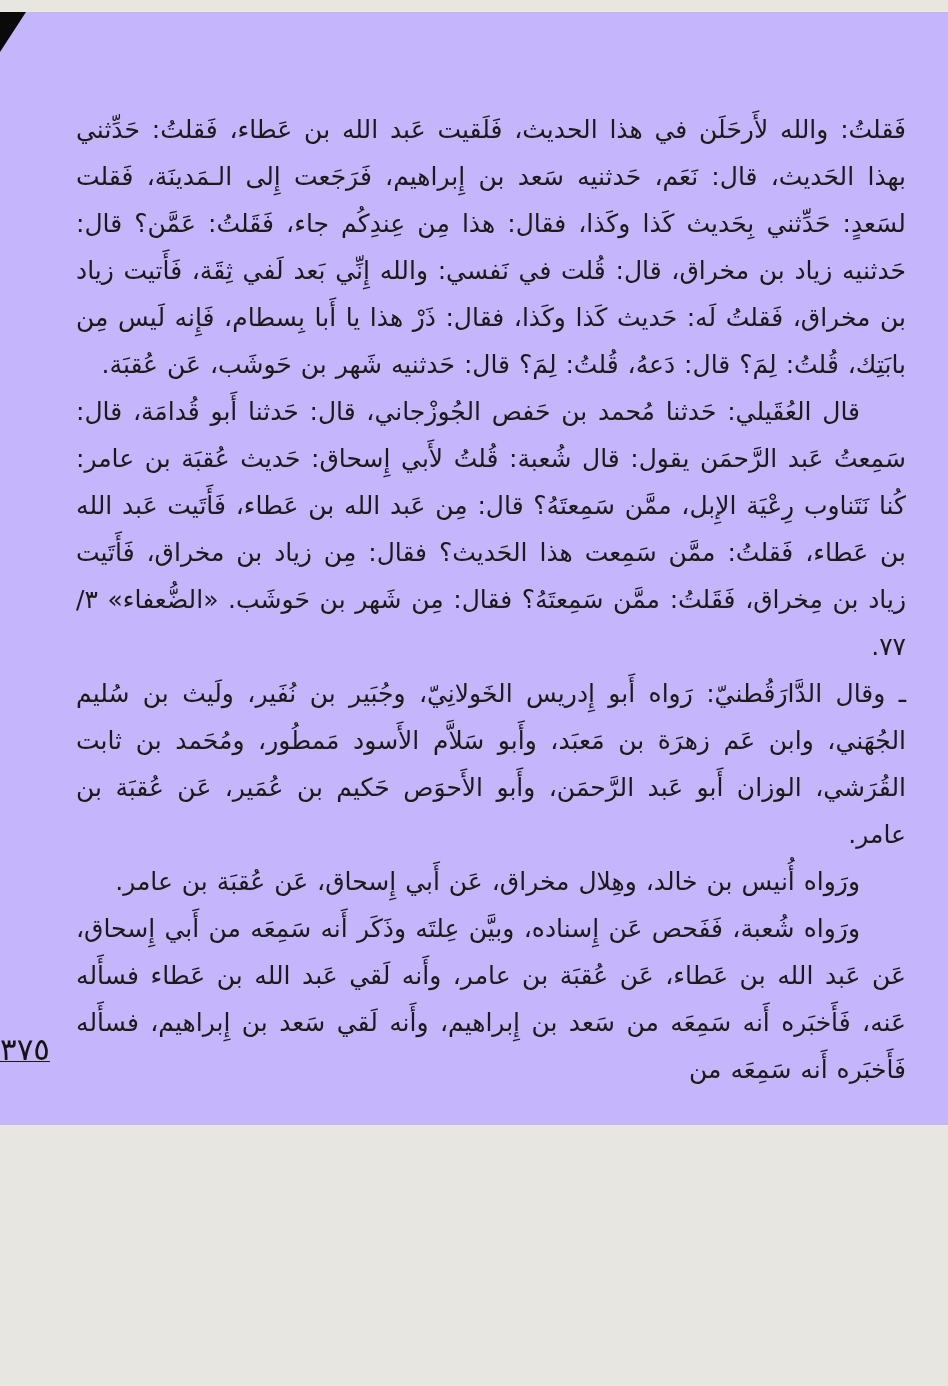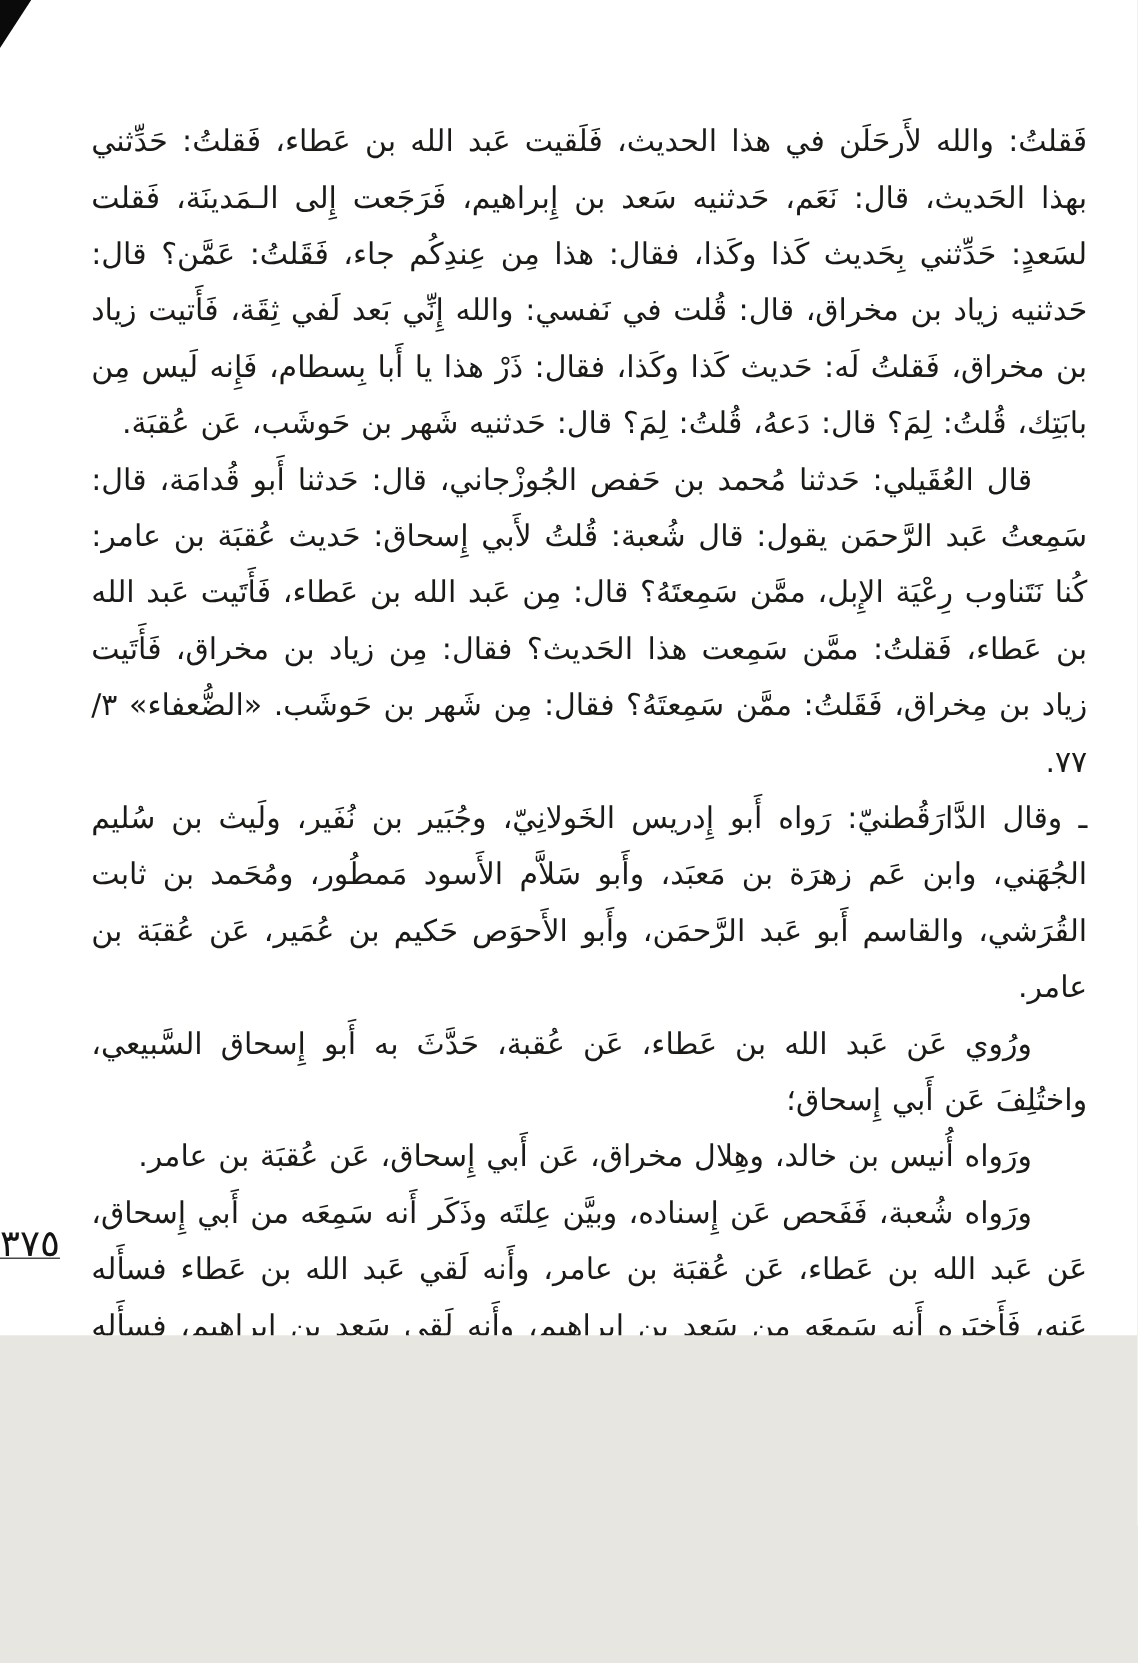--- a/index.html
+++ b/index.html
@@ -4,22 +4,22 @@
 <style>
   html, body {
     margin: 0;
     padding: 0;
     background: #e8e6e1;
   }
   .page {
     position: relative;
     width: 948px;
     height: 1113px;
-    margin: 0 auto;
-    background: #ffffff;
+    margin: 12px auto;
+    background: #c4b5fd;
     overflow: hidden;
     font-family: "DejaVu Sans", sans-serif;
     color: #1c1a17;
   }
   
   .corner-mark {
     position: absolute;
     top: 0;
     left: 0;
     width: 0;
@@ -63,22 +63,21 @@
 </head>
 <body>
 
 <div class="page">
 
   <div class="corner-mark"></div>
 
   <main class="text-block">
     <p class="para">فَقلتُ: والله لأَرحَلَن في هذا الحديث، فَلَقيت عَبد الله بن عَطاء، فَقلتُ: حَدِّثني بهذا الحَديث، قال: نَعَم، حَدثنيه سَعد بن إِبراهيم، فَرَجَعت إِلى الـمَدينَة، فَقلت لسَعدٍ: حَدِّثني بِحَديث كَذا وكَذا، فقال: هذا مِن عِندِكُم جاء، فَقَلتُ: عَمَّن؟ قال: حَدثنيه زياد بن مخراق، قال: قُلت في نَفسي: والله إِنِّي بَعد لَفي ثِقَة، فَأَتيت زياد بن مخراق، فَقلتُ لَه: حَديث كَذا وكَذا، فقال: ذَرْ هذا يا أَبا بِسطام، فَإِنه لَيس مِن بابَتِك، قُلتُ: لِمَ؟ قال: دَعهُ، قُلتُ: لِمَ؟ قال: حَدثنيه شَهر بن حَوشَب، عَن عُقبَة.</p>
     <p class="para indent">قال العُقَيلي: حَدثنا مُحمد بن حَفص الجُوزْجاني، قال: حَدثنا أَبو قُدامَة، قال: سَمِعتُ عَبد الرَّحمَن يقول: قال شُعبة: قُلتُ لأَبي إِسحاق: حَديث عُقبَة بن عامر: كُنا نَتَناوب رِعْيَة الإِبل، ممَّن سَمِعتَهُ؟ قال: مِن عَبد الله بن عَطاء، فَأَتَيت عَبد الله بن عَطاء، فَقلتُ: ممَّن سَمِعت هذا الحَديث؟ فقال: مِن زياد بن مخراق، فَأَتَيت زياد بن مِخراق، فَقَلتُ: ممَّن سَمِعتَهُ؟ فقال: مِن شَهر بن حَوشَب. «الضُّعفاء» ٣/ ٧٧.</p>
-    <p class="para">ـ وقال الدَّارَقُطنيّ: رَواه أَبو إِدريس الخَولانِيّ، وجُبَير بن نُفَير، ولَيث بن سُليم الجُهَني، وابن عَم زهرَة بن مَعبَد، وأَبو سَلاَّم الأَسود مَمطُور، ومُحَمد بن ثابت القُرَشي، والقاسم أَبو عَبد الرَّحمَن، وأَبو الأَحوَص حَكيم بن عُمَير، عَن عُقبَة بن عامر.</p>
-    <p class="para indent">ورُوي عَن عَبد الله بن عَطاء، عَن عُقبة، حَدَّثَ به أَبو إِسحاق السَّبيعي، واختُلِفَ عَن أَبي إِسحاق؛</p>
+    <p class="para">ـ وقال الدَّارَقُطنيّ: رَواه أَبو إِدريس الخَولانِيّ، وجُبَير بن نُفَير، ولَيث بن سُليم الجُهَني، وابن عَم زهرَة بن مَعبَد، وأَبو سَلاَّم الأَسود مَمطُور، ومُحَمد بن ثابت القُرَشي، الوزان أَبو عَبد الرَّحمَن، وأَبو الأَحوَص حَكيم بن عُمَير، عَن عُقبَة بن عامر.</p>
     <p class="para indent">ورَواه أُنيس بن خالد، وهِلال مخراق، عَن أَبي إِسحاق، عَن عُقبَة بن عامر.</p>
     <p class="para indent">ورَواه شُعبة، فَفَحص عَن إِسناده، وبيَّن عِلتَه وذَكَر أَنه سَمِعَه من أَبي إِسحاق، عَن عَبد الله بن عَطاء، عَن عُقبَة بن عامر، وأَنه لَقي عَبد الله بن عَطاء فسأَله عَنه، فَأَخبَره أَنه سَمِعَه من سَعد بن إِبراهيم، وأَنه لَقي سَعد بن إِبراهيم، فسأَله فَأَخبَره أَنه سَمِعَه من</p>
   </main>
 
   <footer class="page-number-wrap">
     <span>٣٧٥</span>
   </footer>
 
 </div>
 

